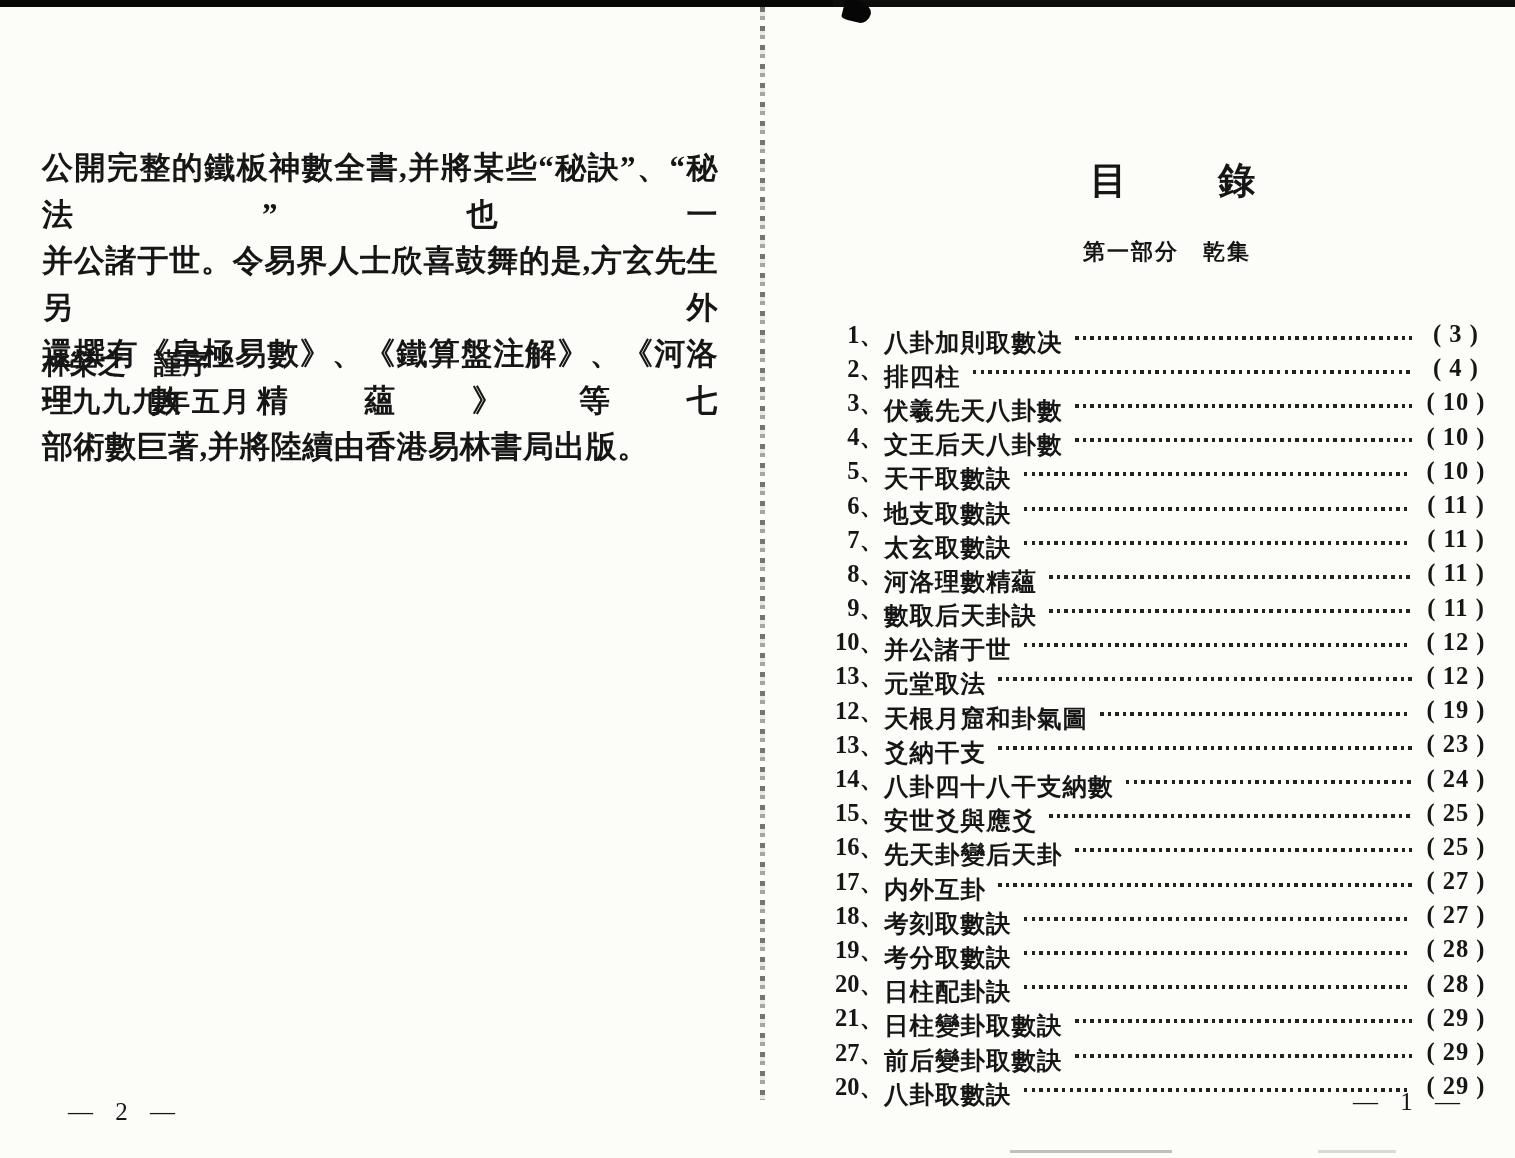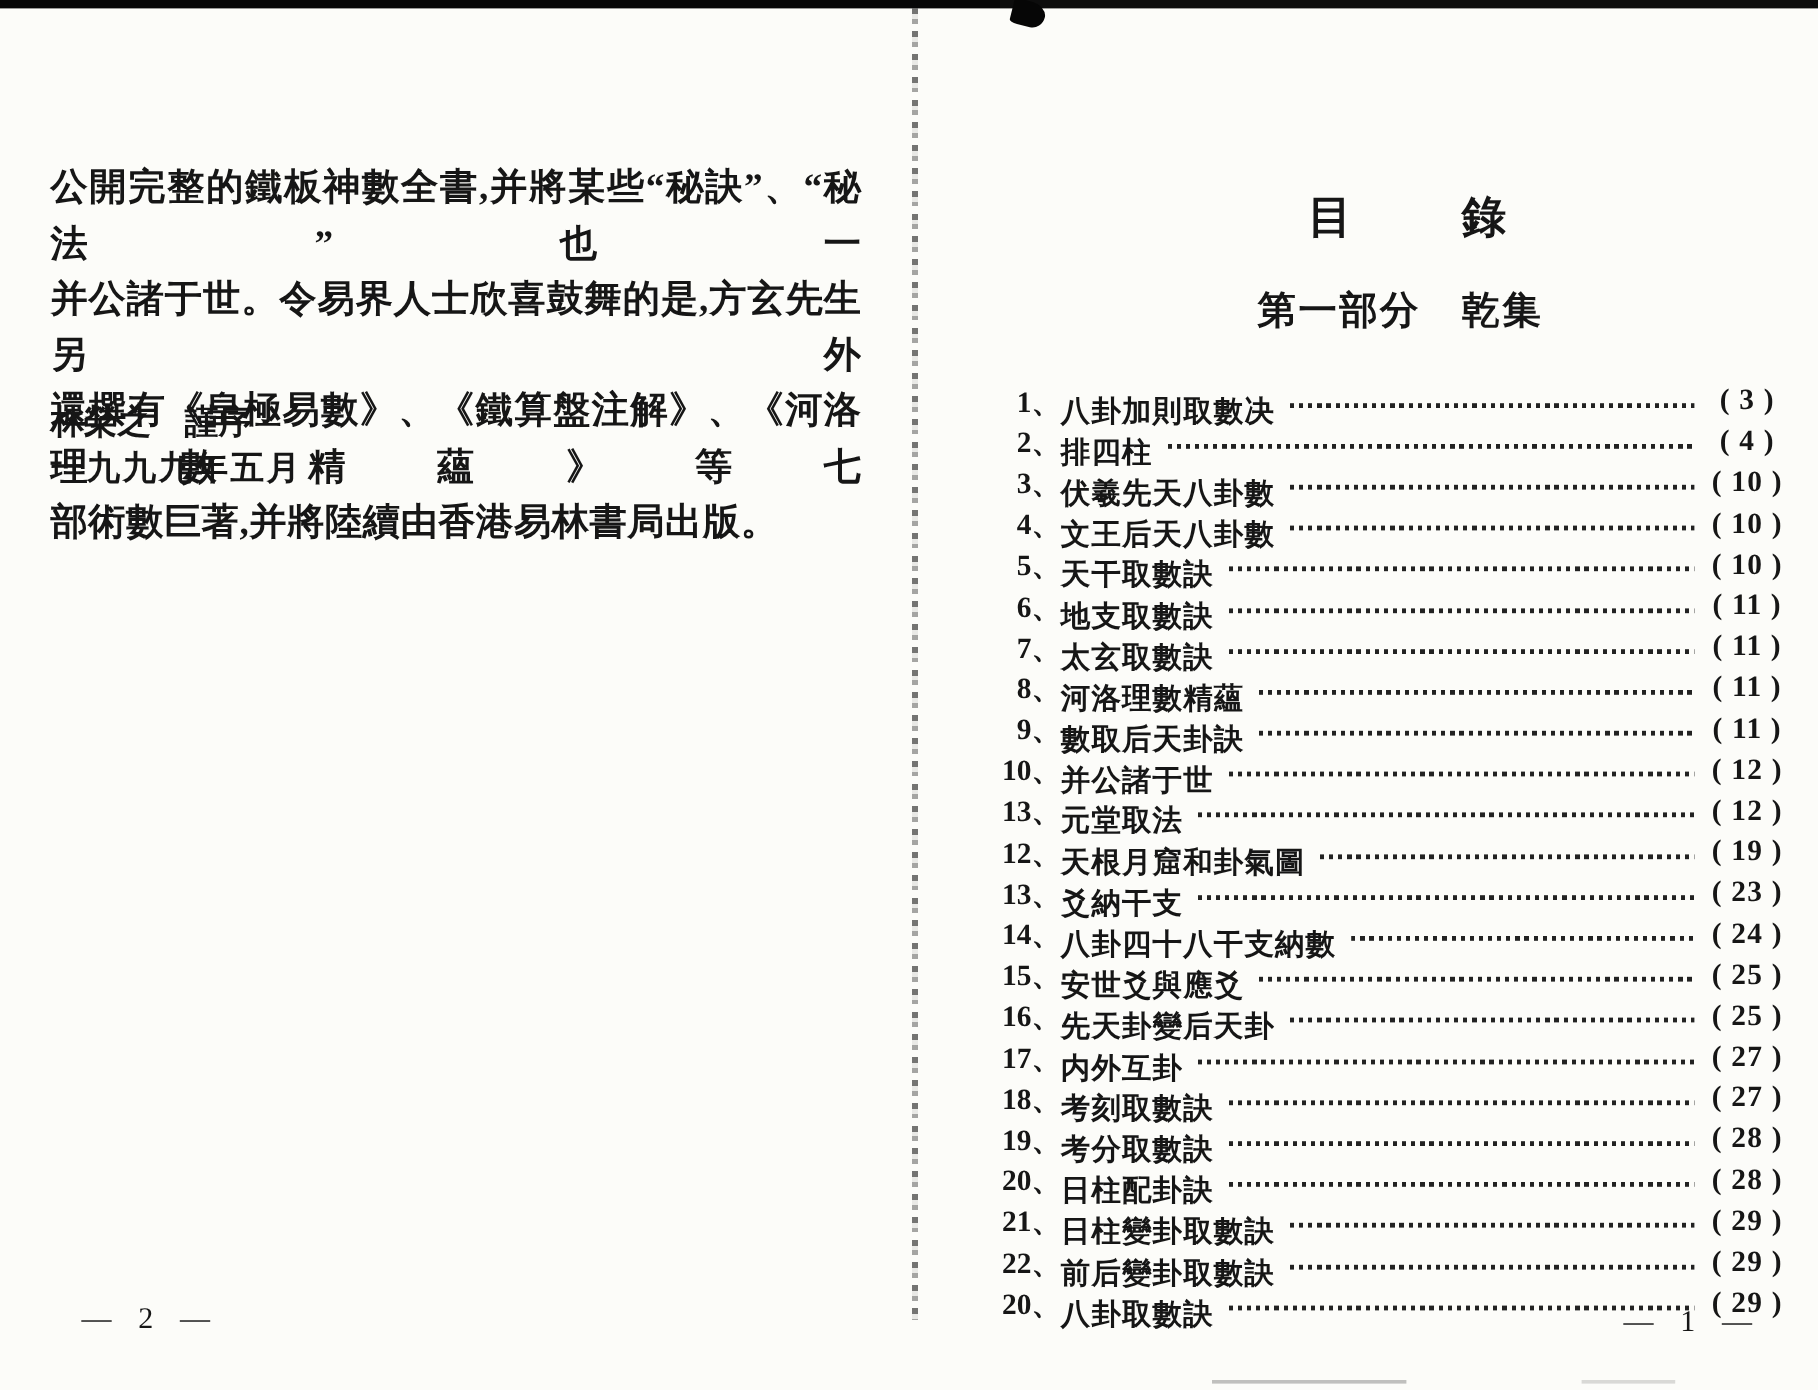--- a/index.html
+++ b/index.html
@@ -39,21 +39,21 @@
   .bottom-mark-1{
     position:absolute;left:1010px;top:1150px;width:162px;height:3px;
     background:rgba(80,80,80,.35);filter:blur(.5px);
   }
   .bottom-mark-2{
     position:absolute;left:1318px;top:1150px;width:78px;height:3px;
     background:rgba(110,110,110,.25);filter:blur(.5px);
   }
 
   
-  .page-left{position:absolute;left:0;top:0;width:757px;height:888px;}
+  .page-left{position:absolute;left:0;top:12px;width:757px;height:888px;}
   .para{
     position:absolute;left:42px;top:133px;width:676px;
     font-size:31px;line-height:46.5px;letter-spacing:.5px;
     font-weight:600;
   }
   .para-line{white-space:nowrap;}
   .para-line.j{white-space:normal;text-align:justify;text-align-last:justify;}
   .sig-block{
     position:absolute;left:42px;top:333px;width:662px;
     text-align:left;font-size:28px;font-weight:600;
@@ -67,21 +67,21 @@
 
   
   .page-right{position:absolute;left:757px;top:0;width:758px;height:1158px;}
   .toc-title{
     position:absolute;left:86px;top:156px;width:660px;
     text-align:center;font-size:37px;font-weight:bold;letter-spacing:1px;
   }
   .toc-title .tchar{display:inline-block;margin:0 40px;}
   .toc-subtitle{
     position:absolute;left:80px;top:237px;width:660px;
-    text-align:center;font-size:32px;font-weight:bold;letter-spacing:2px;
+    text-align:center;font-size:22px;font-weight:bold;letter-spacing:2px;
   }
   .toc-list{position:absolute;left:73px;top:317px;width:660px;}
   .toc-row{
     display:flex;align-items:center;height:34.2px;
     font-size:24.5px;font-weight:600;white-space:nowrap;
   }
   .toc-num{width:54px;text-align:right;flex:0 0 auto;}
   .toc-entry-title{flex:0 0 auto;letter-spacing:1px;margin-top:16px;}
   .toc-leader{
     flex:1 1 auto;height:4px;margin:7px 10px 0 12px;
@@ -268,21 +268,21 @@
         </div>
 
         <div class="toc-row">
           <span class="toc-num">21、</span>
           <span class="toc-entry-title">日柱變卦取數訣</span>
           <span class="toc-leader"></span>
           <span class="toc-page">( 29 )</span>
         </div>
 
         <div class="toc-row">
-          <span class="toc-num">22、</span>
+          <span class="toc-num">27、</span>
           <span class="toc-entry-title">前后變卦取數訣</span>
           <span class="toc-leader"></span>
           <span class="toc-page">( 29 )</span>
         </div>
 
         <div class="toc-row">
           <span class="toc-num">20、</span>
           <span class="toc-entry-title">八卦取數訣</span>
           <span class="toc-leader"></span>
           <span class="toc-page">( 29 )</span>

